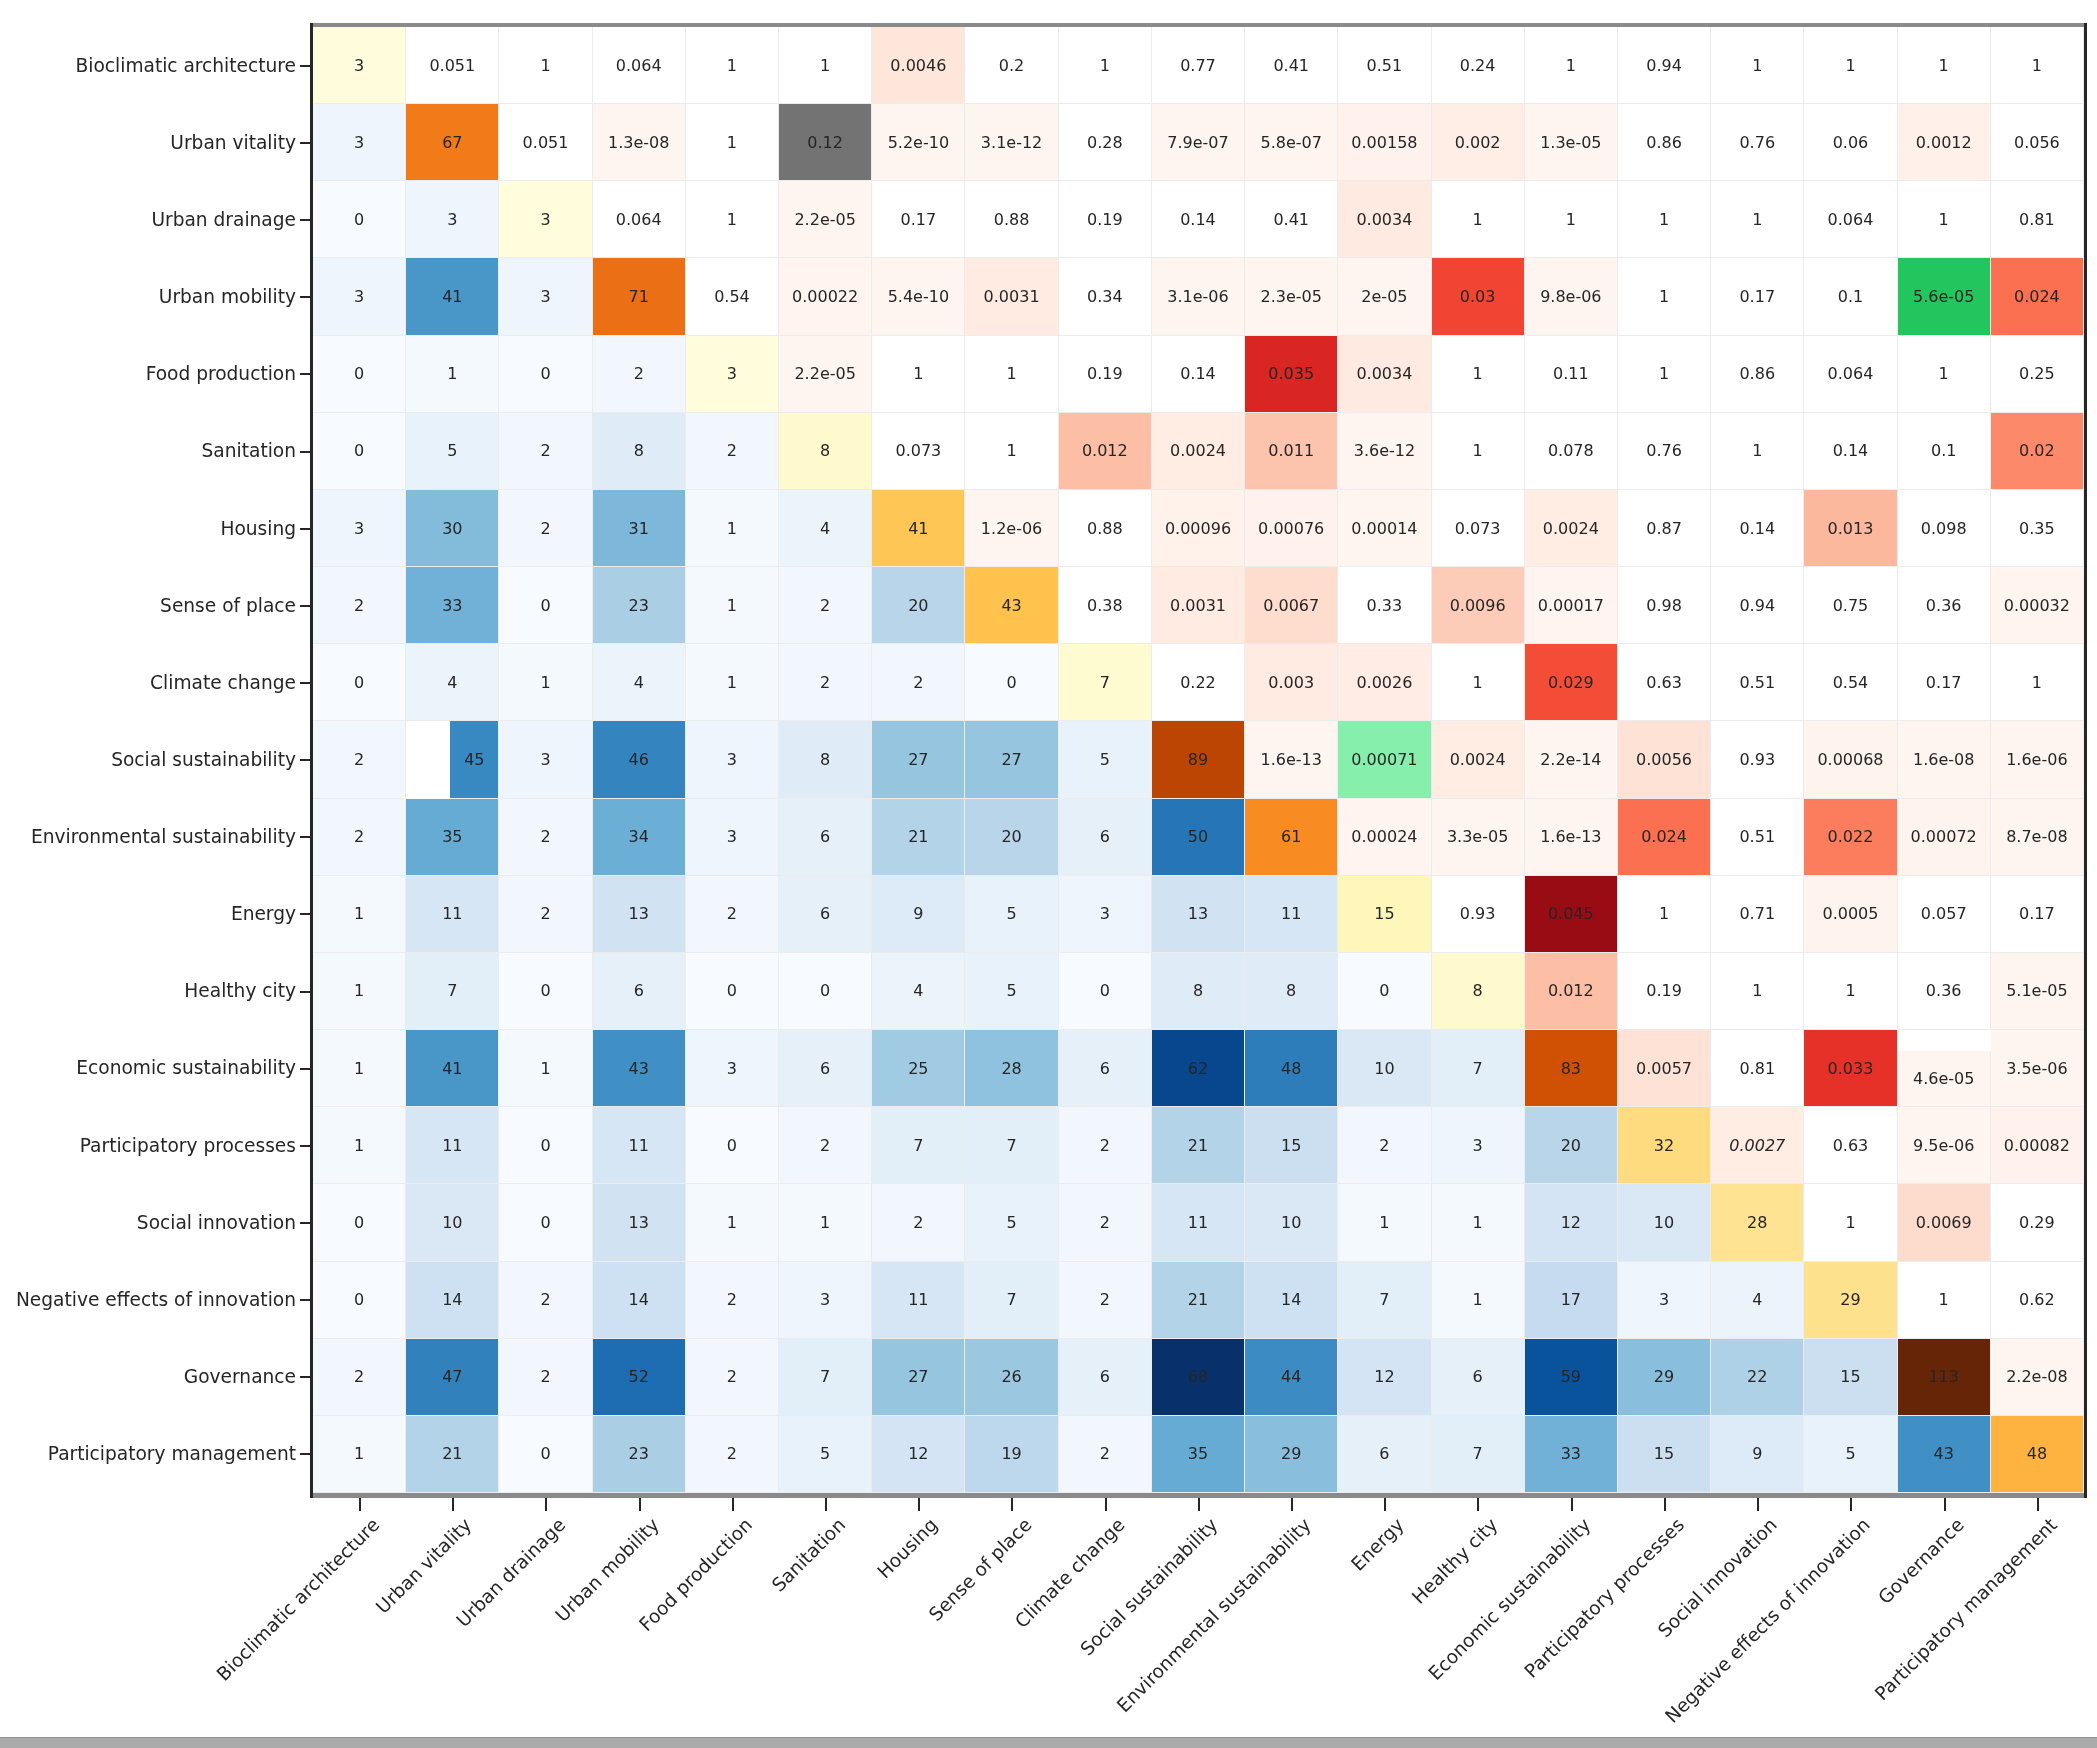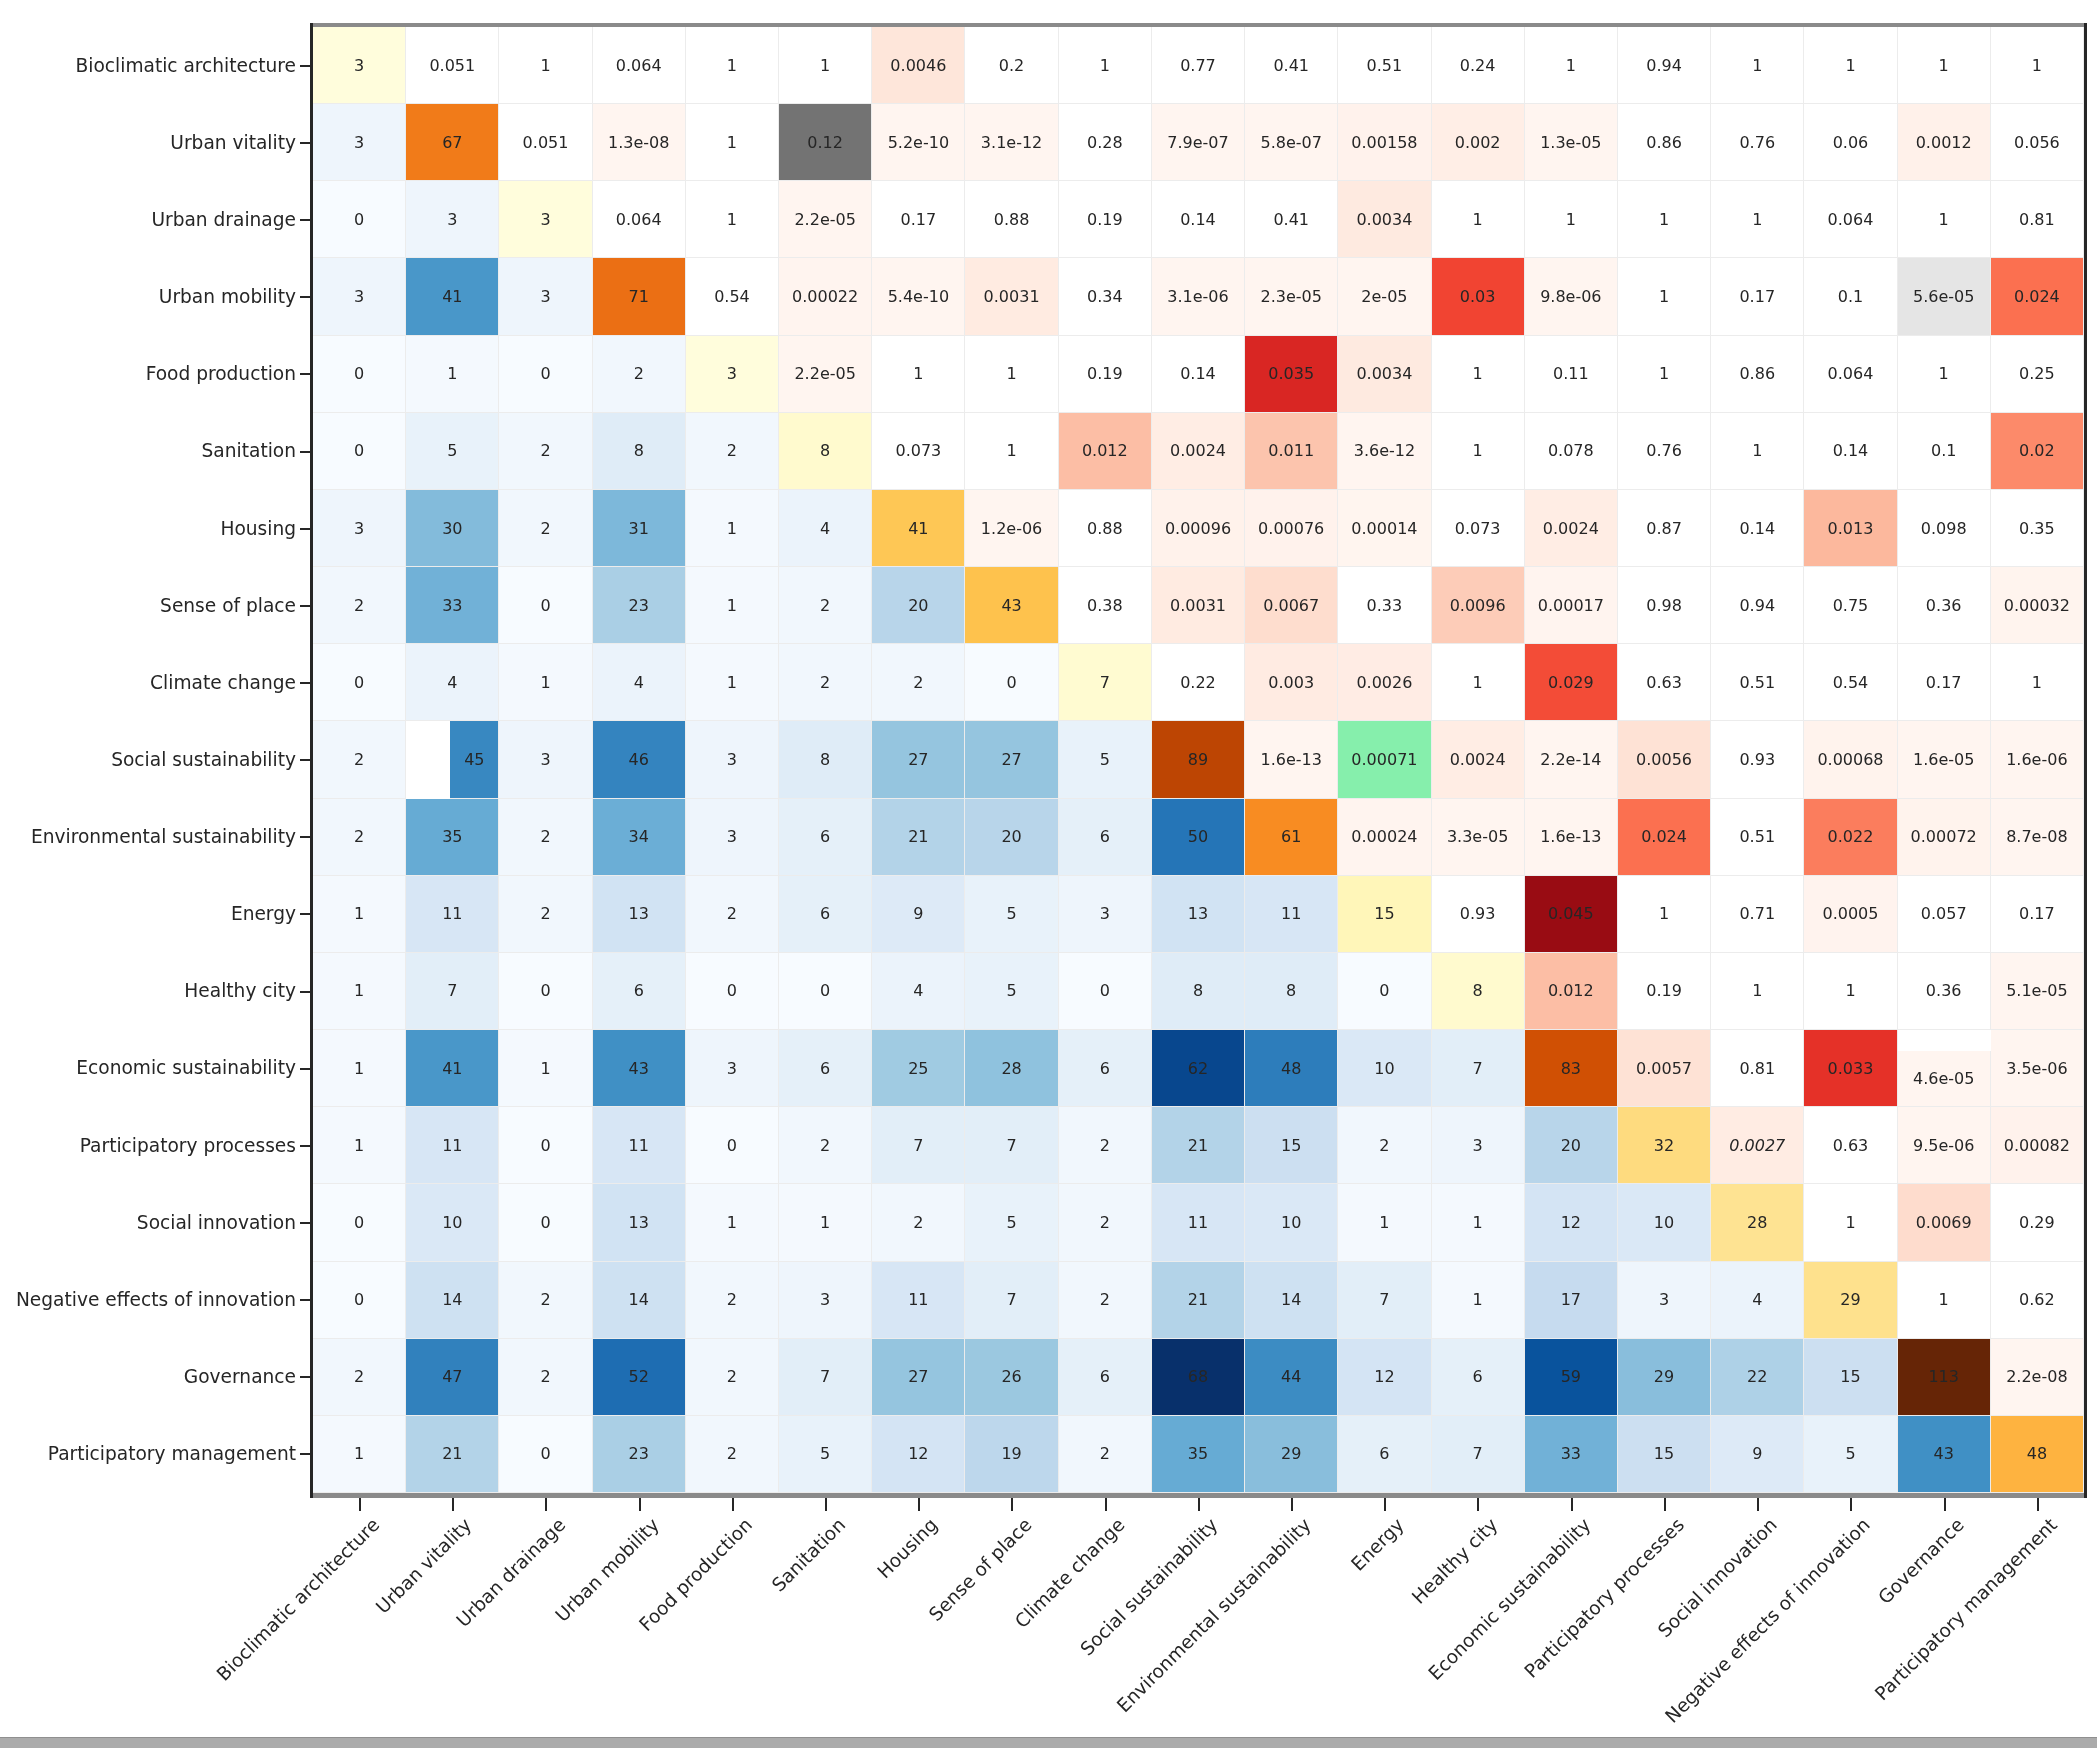--- a/index.html
+++ b/index.html
@@ -121,21 +121,21 @@
       <div class="cell" style="background: rgb(255, 235, 225);">0.0031</div>
       <div class="cell" style="background: rgb(255, 255, 255);">0.34</div>
       <div class="cell" style="background: rgb(255, 245, 240);">3.1e-06</div>
       <div class="cell" style="background: rgb(255, 245, 240);">2.3e-05</div>
       <div class="cell" style="background: rgb(255, 245, 240);">2e-05</div>
       <div class="cell" style="background: rgb(241, 68, 50);">0.03</div>
       <div class="cell" style="background: rgb(255, 245, 240);">9.8e-06</div>
       <div class="cell" style="background: rgb(255, 255, 255);">1</div>
       <div class="cell" style="background: rgb(255, 255, 255);">0.17</div>
       <div class="cell" style="background: rgb(255, 255, 255);">0.1</div>
-      <div class="cell" style="background: #e5e5e5;">5.6e-05</div>
+      <div class="cell" style="background: #22c55e;">5.6e-05</div>
       <div class="cell" style="background: rgb(251, 112, 80);">0.024</div>
       <div class="cell" style="background: rgb(247, 251, 255);">0</div>
       <div class="cell" style="background: rgb(244, 249, 254);">1</div>
       <div class="cell" style="background: rgb(247, 251, 255);">0</div>
       <div class="cell" style="background: rgb(241, 247, 253);">2</div>
       <div class="cell" style="background: rgb(255, 253, 220);">3</div>
       <div class="cell" style="background: rgb(255, 245, 240);">2.2e-05</div>
       <div class="cell" style="background: rgb(255, 255, 255);">1</div>
       <div class="cell" style="background: rgb(255, 255, 255);">1</div>
       <div class="cell" style="background: rgb(255, 255, 255);">0.19</div>
@@ -235,21 +235,21 @@
       <div class="cell" style="background: rgb(149, 197, 223);">27</div>
       <div class="cell" style="background: rgb(232, 242, 250);">5</div>
       <div class="cell" style="background: rgb(189, 69, 3);">89</div>
       <div class="cell" style="background: rgb(255, 245, 240);">1.6e-13</div>
       <div class="cell" style="background: #86efac;">0.00071</div>
       <div class="cell" style="background: rgb(255, 237, 228);">0.0024</div>
       <div class="cell" style="background: rgb(255, 245, 240);">2.2e-14</div>
       <div class="cell" style="background: rgb(254, 226, 213);">0.0056</div>
       <div class="cell" style="background: rgb(255, 255, 255);">0.93</div>
       <div class="cell" style="background: rgb(255, 243, 237);">0.00068</div>
-      <div class="cell" style="background: rgb(255, 245, 240);">1.6e-05</div>
+      <div class="cell" style="background: rgb(255, 245, 240);">1.6e-08</div>
       <div class="cell" style="background: rgb(255, 245, 240);">1.6e-06</div>
       <div class="cell" style="background: rgb(241, 247, 253);">2</div>
       <div class="cell" style="background: rgb(102, 171, 212);">35</div>
       <div class="cell" style="background: rgb(241, 247, 253);">2</div>
       <div class="cell" style="background: rgb(107, 174, 214);">34</div>
       <div class="cell" style="background: rgb(238, 245, 252);">3</div>
       <div class="cell" style="background: rgb(229, 240, 249);">6</div>
       <div class="cell" style="background: rgb(179, 211, 232);">21</div>
       <div class="cell" style="background: rgb(184, 213, 234);">20</div>
       <div class="cell" style="background: rgb(229, 240, 249);">6</div>

